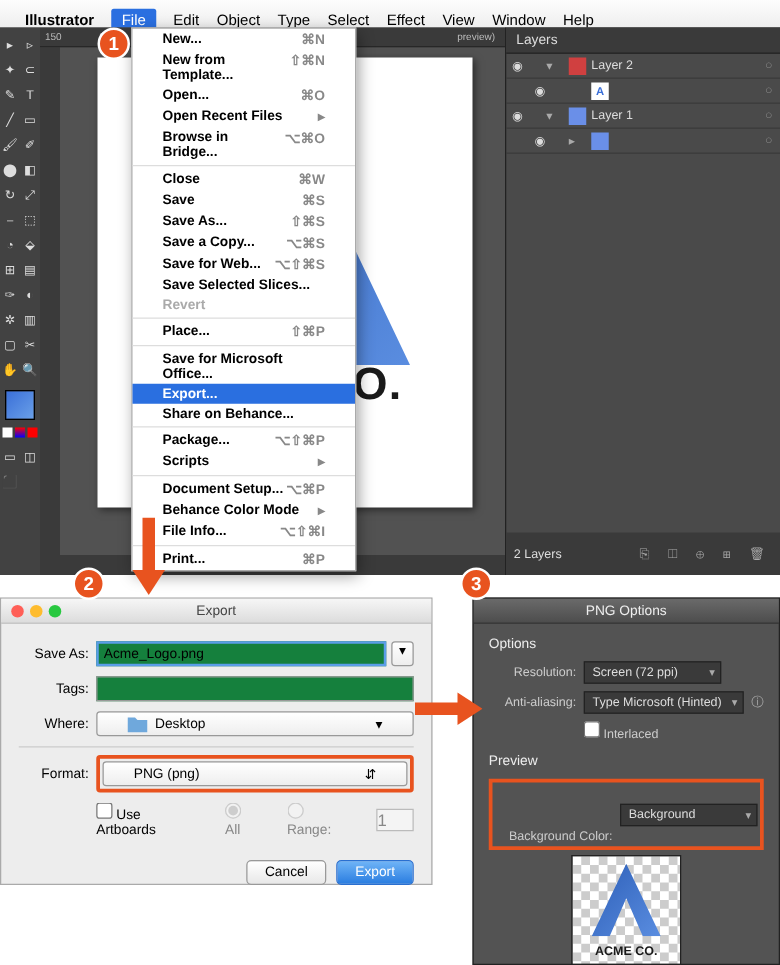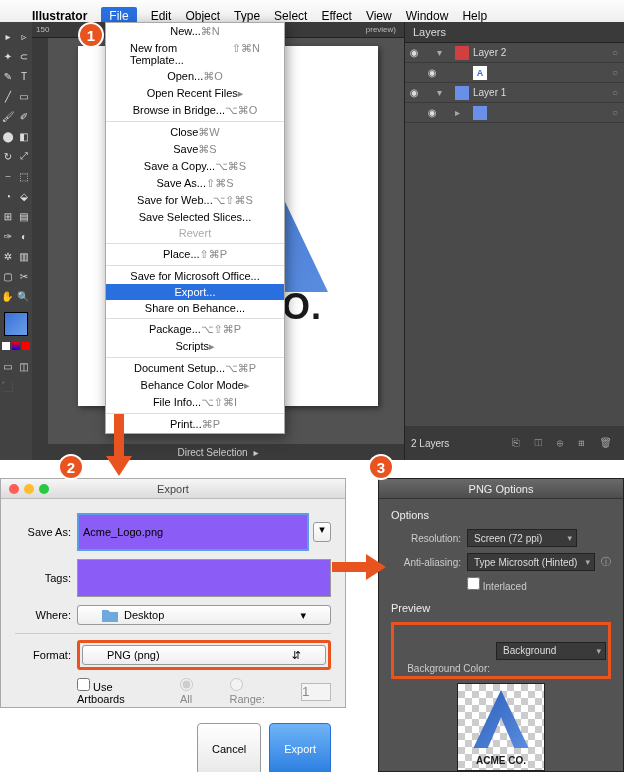--- a/index.html
+++ b/index.html
@@ -1,19 +1,19 @@
 <!DOCTYPE html>
 <html><head>
 <meta charset="utf-8">
 <style>
   * { box-sizing: border-box; margin: 0; padding: 0; font-family: "Lucida Grande", Arial, sans-serif; }
   body { background: #fff; width: 624px; height: 772px; position: relative; overflow: hidden; font-size: 11px; }
 
   
-  .mac-menu { height: 32px; background: linear-gradient(#fdfdfd,#e8e8e8); display:flex; align-items:center; padding:0 18px; gap:14px; color:#000; border-bottom:1px solid #bbb;}
+  .mac-menu { height: 32px; background: linear-gradient(#fdfdfd,#e8e8e8); display:flex; align-items:center; padding:0 6px; gap:14px; color:#000; border-bottom:1px solid #bbb;}
   .mac-menu .apple { font-size:14px;}
   .mac-menu span { font-size:12px;}
   .mac-menu .active { background:#2a6fe0; color:#fff; padding:2px 8px; border-radius:2px;}
 
   
   .workspace { position:absolute; top:22px; left:0; width:624px; height:438px; background:#525252;}
   .ruler-top { position:absolute; top:0; left:32px; right:220px; height:16px; background:#3a3a3a; color:#bbb; font-size:8px; display:flex; align-items:center; gap:30px; padding-left:4px; border-bottom:1px solid #222;}
   .ruler-left { position:absolute; top:16px; left:32px; width:16px; bottom:16px; background:#3a3a3a;}
   .tools { position:absolute; top:0; left:0; width:32px; bottom:0; background:#424242; display:flex; flex-direction:column; padding-top:4px;}
   .tools .row { display:flex; }
@@ -35,43 +35,43 @@
   .layer-row { display:flex; align-items:center; height:20px; border-bottom:1px solid #3a3a3a; font-size:10px;}
   .layer-row .eye { width:18px; text-align:center;}
   .layer-row .lock { width:14px;}
   .layer-row .toggle { width:14px; color:#aaa;}
   .layer-row .swatch2 { width:14px;height:14px; margin:0 4px; display:inline-block;}
   .layer-row.indent { padding-left:18px;}
   .layers-footer { position:absolute; bottom:0; left:0; right:0; height:18px; background:#3a3a3a; display:flex; align-items:center; justify-content:space-between; padding:17px 6px; font-size:10px;}
 
   
   .dropdown { position:absolute; top:22px; left:105px; width:180px; background:#fff; border:1px solid #aaa; box-shadow:2px 4px 12px rgba(0,0,0,0.4); z-index:50;}
-  .dropdown .item { display:flex; justify-content:center; padding:2px 24px; font-size:11px; color:#000;}
+  .dropdown .item { display:flex; justify-content:space-between; padding:2px 24px; font-size:11px; color:#000;font-weight:bold;}
   .dropdown .item.disabled { color:#aaa;}
   .dropdown .item.highlight { background:#2a6fe0; color:#fff;}
   .dropdown hr { border:none; border-top:1px solid #ddd; margin:2px 0;}
 
   
   .export-dlg { position:absolute; top:478px; left:0; width:346px; height:230px; background:#ededed; border:1px solid #aaa;}
   .export-dlg .titlebar { height:20px; background:linear-gradient(#f6f6f6,#dcdcdc); border-bottom:1px solid #bbb; display:flex; align-items:center; position:relative;}
   .traffic { display:flex; gap:5px; padding-left:8px;}
   .traffic div{ width:10px;height:10px;border-radius:50%;}
   .tr-r{background:#ff5f57;} .tr-y{background:#febc2e;} .tr-g{background:#28c840;}
   .titlebar .title{ position:absolute; left:0; right:0; text-align:center; font-size:11px; color:#444;}
   .export-body { padding:14px 14px 8px 14px;}
   .form-row { display:flex; align-items:center; margin-bottom:8px;}
   .form-row label { width:56px; text-align:right; margin-right:6px; font-size:11px;}
-  .form-row input[type=text]{ flex:1; height:38px; border:1px solid #999; padding:0 4px; font-size:11px; background:#8b5cf6;}
+  .form-row input[type=text]{ flex:1; height:20px; border:1px solid #999; padding:0 4px; font-size:11px; background:#15803d;}
   .form-row .dd { height:20px; border:1px solid #999; background:linear-gradient(#fff,#eee); display:flex; align-items:center; padding:0 24px; font-size:11px; border-radius:3px;}
   .icon-folder { width:16px;height:14px; margin-right:6px; display:inline-block;}
   .highlight-box { border:3px solid #e8531f; border-radius:3px; padding:2px;}
   .sub-row { display:flex; align-items:center; gap:24px; padding-left:62px; font-size:11px; margin-top:4px;}
   .sub-row input[type=checkbox]{ margin-right:3px;}
   .btn-row { display:flex; justify-content:flex-end; gap:8px; margin-top:18px;}
-  .mac-btn { padding:19px 14px; border:1px solid #999; border-radius:4px; background:linear-gradient(#fff,#e8e8e8); font-size:11px;}
+  .mac-btn { padding:3px 14px; border:1px solid #999; border-radius:4px; background:linear-gradient(#fff,#e8e8e8); font-size:11px;}
   .mac-btn.primary { background:linear-gradient(#6fb4f7,#2a7de0); color:#fff; border-color:#2a6fd0;}
 
   .png-dlg { position:absolute; top:478px; left:378px; width:246px; height:294px; background:#535353; color:#ddd; border:1px solid #222;}
   .png-dlg .titlebar2 { height:20px; background:linear-gradient(#6a6a6a,#4d4d4d); text-align:center; font-size:11px; color:#eee; line-height:20px; border-bottom:1px solid #333;}
   .png-body { padding:10px 12px; font-size:10px;}
   .png-section { margin-bottom:10px;}
   .png-section .heading { font-size:11px; color:#eee; margin-bottom:8px;}
   .png-row { display:flex; align-items:center; margin-bottom:6px;}
   .png-row label { width:70px; text-align:right; margin-right:6px; color:#ccc;}
   .png-row label.wide { width:94px;margin-top:36px;}
@@ -277,26 +277,26 @@
     <hr>
     <div class="item">
       <span>Close</span>
       <span style="color:#888">⌘W</span>
     </div>
     <div class="item">
       <span>Save</span>
       <span style="color:#888">⌘S</span>
     </div>
     <div class="item">
+      <span>Save As...</span>
+      <span style="color:#888">⇧⌘S</span>
+    </div>
+    <div class="item">
       <span>Save a Copy...</span>
       <span style="color:#888">⌥⌘S</span>
-    </div>
-    <div class="item">
-      <span>Save As...</span>
-      <span style="color:#888">⇧⌘S</span>
     </div>
     <div class="item">
       <span>Save for Web...</span>
       <span style="color:#888">⌥⇧⌘S</span>
     </div>
     <div class="item">
       <span>Save Selected Slices...</span>
       <span style="color:#888"></span>
     </div>
     <div class="item disabled">

